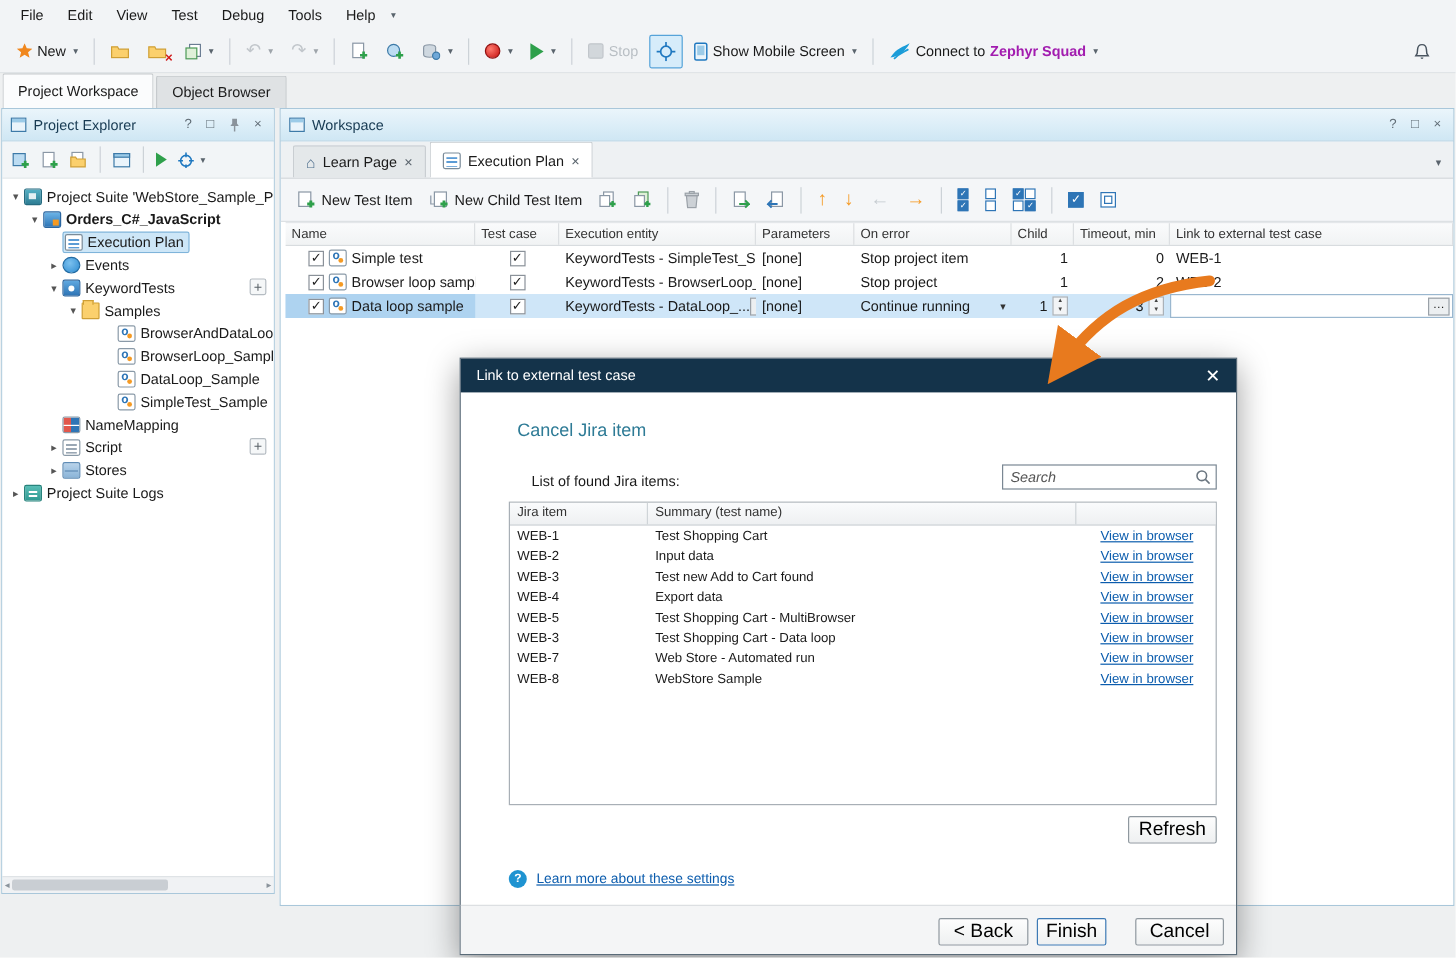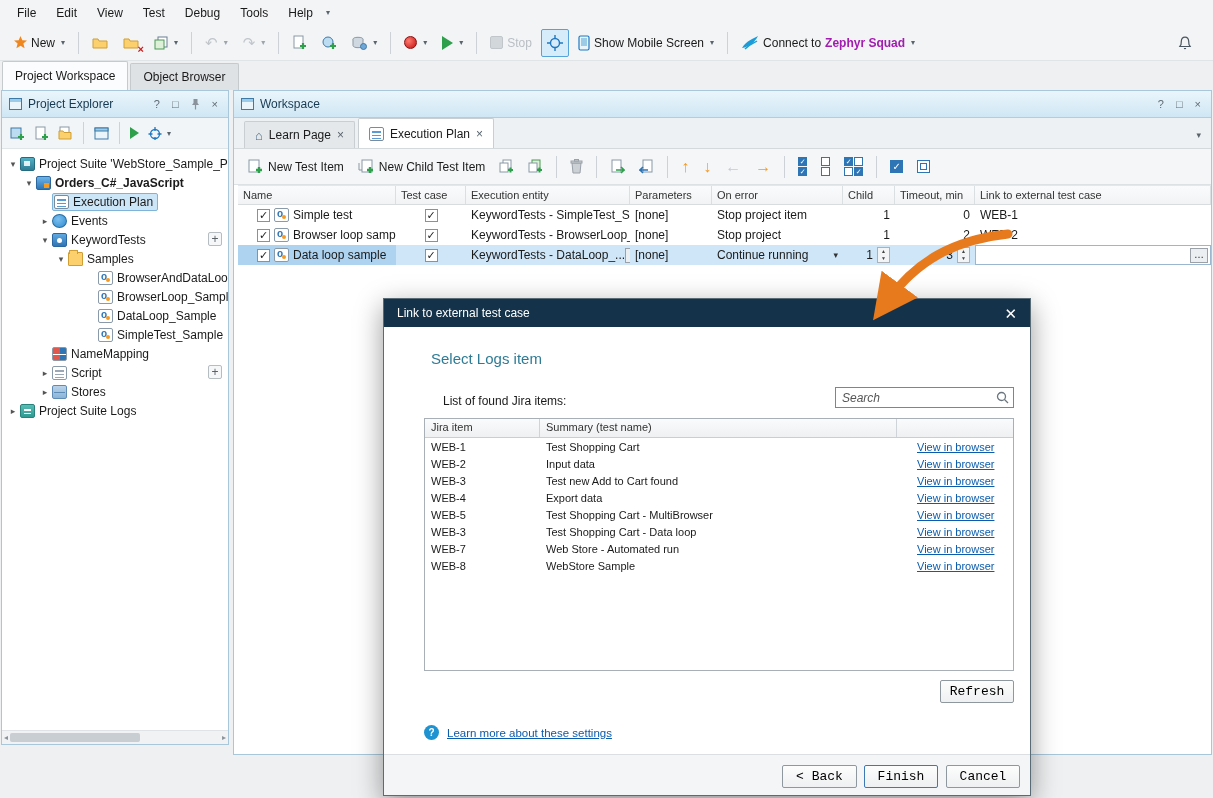--- a/index.html
+++ b/index.html
@@ -128,27 +128,27 @@
   .dthead{display:flex;height:19px;background:linear-gradient(#fafbfc,#eef0f2);border-bottom:1px solid #c9ced2}
   .dth{border-right:1px solid #cfd4d8;padding:2px 6px;font-size:11px;color:#333;overflow:hidden;white-space:nowrap}
   .dc1{width:115px;flex:0 0 115px}
   .dc2{width:357px;flex:0 0 357px}
   .dc3{flex:1;border-right:none}
   .dtrow{display:flex;height:17px;align-items:center}
   .dtd{padding:0 6px;font-size:11px;overflow:hidden;white-space:nowrap}
   .dtd.dc3{padding-left:20px}
   .vlink{color:#0b5cad;text-decoration:underline;font-size:11px}
   .refresh-btn{position:absolute;left:556px;top:381px;width:74px;height:23px}
-  .winbtn{width:100%;height:100%;background:linear-gradient(#fdfdfd,#eef0f1);border:1px solid #8f989f;border-radius:2px;font-family:Liberation Mono, monospace;font-size:13px;text-align:center;line-height:21px}
+  .winbtn{width:100%;height:100%;background:linear-gradient(#fdfdfd,#eef0f1);border:1px solid #8f989f;border-radius:2px;font-family:Liberation Sans, sans-serif;font-size:16px;text-align:center;line-height:21px}
   .learn{position:absolute;left:40px;top:426px;display:flex;align-items:center;gap:8px}
   .qmark{width:15px;height:15px;border-radius:50%;background:#1f93d1;color:#fff;font-size:10px;font-weight:bold;text-align:center;line-height:15px}
   .learn a{color:#0b5cad;font-size:11.5px}
   .dfooter{position:absolute;left:0;right:0;top:455px;bottom:0;background:#f4f5f6;border-top:1px solid #dcdfe2}
   .dfbtn{position:absolute;top:10px;height:23px;width:75px}
-  .b-back{left:398px}.b-finish{left:480px;width:74px}.b-cancel{left:562px;width:74px}
+  .b-back{left:398px}.b-finish{left:480px;width:58px}.b-cancel{left:562px;width:74px}
   .b-finish .winbtn{border-color:#3d7ab5}
   
   .annot{position:absolute;left:0;top:0;width:1213px;height:798px;z-index:60;pointer-events:none}
 </style>
 </head>
 <body>
 
 <div class="menubar">
   <span class="menu-item">File</span>
   <span class="menu-item">Edit</span>
@@ -644,21 +644,21 @@
         </div>
     </div>
   </div>
 </div>
 
 <div class="dialog">
   <div class="dtitle">
     <span>Link to external test case</span>
     <span class="dclose">✕</span>
   </div>
-  <div class="dheading">Select Logs item</div>
+  <div class="dheading">Cancel Jira item</div>
   <div class="dlabel">List of found Jira items:</div>
   <div class="dsearch">
     <input type="text" placeholder="Search" style="">
     <svg width="13" height="13" viewBox="0 0 13 13">
         <circle cx="5.5" cy="5.5" r="4" fill="none" stroke="#6b7680" stroke-width="1.3"></circle>
         <line x1="8.5" y1="8.5" x2="12" y2="12" stroke="#6b7680" stroke-width="1.3"></line>
       </svg>
   </div>
   <div class="dtable">
     <div class="dthead">

